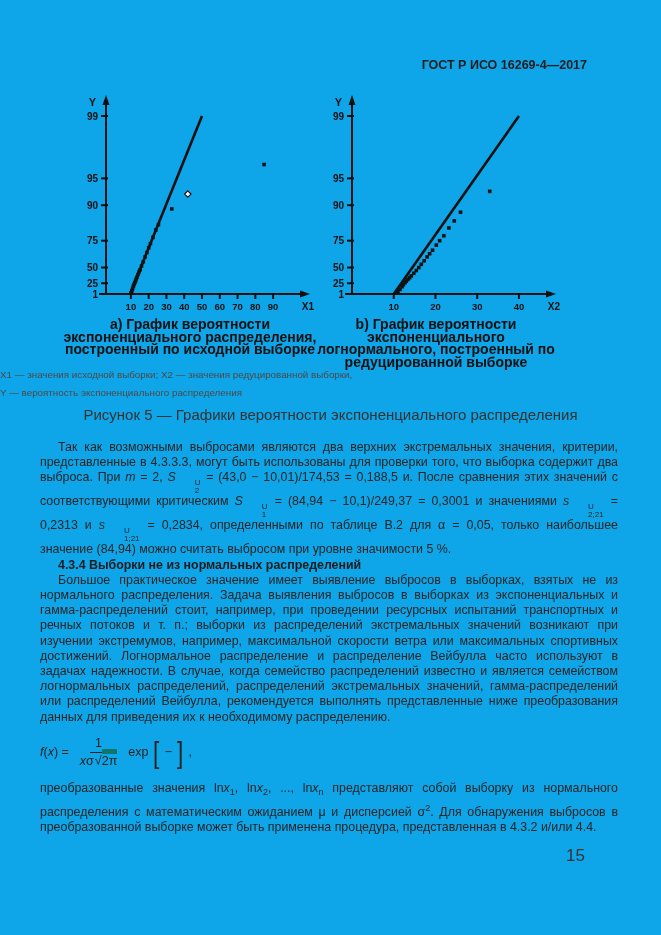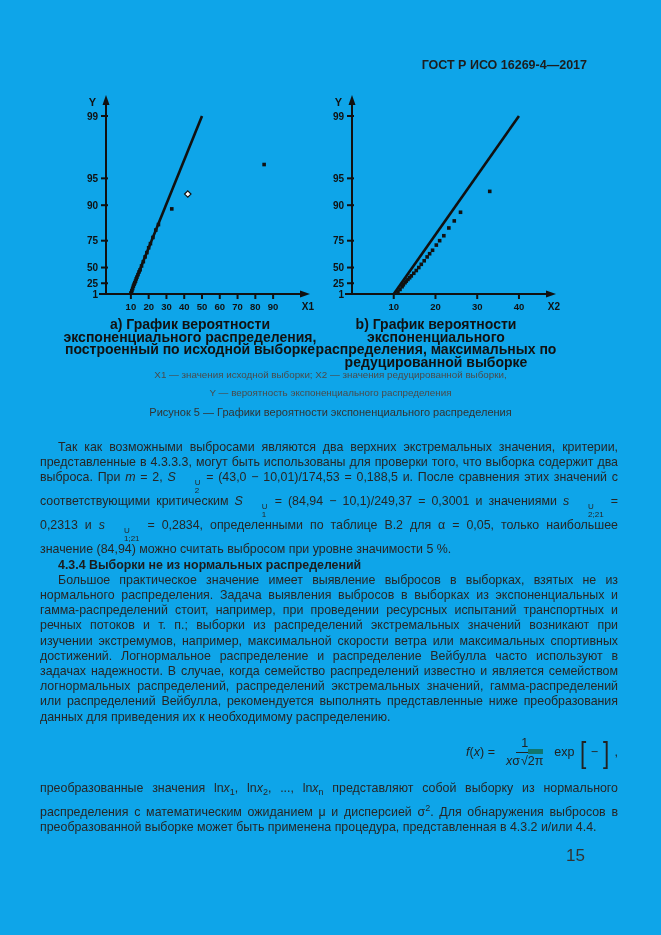--- a/index.html
+++ b/index.html
@@ -8,35 +8,35 @@
     font-family:"Liberation Sans", sans-serif;color:#242424;overflow:hidden;
     margin:0 auto;box-shadow:0 0 4px rgba(0,0,0,.4);
   }
   .header{position:absolute;top:58px;right:74px;font-size:12.5px;font-weight:bold;color:#1d1d1d;}
   .chart{position:absolute;top:92px;width:250px;height:240px;}
   #chart-a{left:66px;}
   #chart-b{left:312px;}
   .cap{position:absolute;top:318px;font-size:14px;font-weight:bold;text-align:center;line-height:12.5px;color:#111;}
   .cap-a{left:55px;width:270px;}
   .cap-b{left:311px;width:250px;}
-  .legend{position:absolute;left:0;width:661px;text-align:center;font-size:9.8px;color:#4a4a4a;}
+  .legend{position:absolute;left:0;width:661px;text-align:left;font-size:9.8px;color:#4a4a4a;}
   .legend-1{top:369px;}
   .legend-2{top:387px;}
-  .figtitle{position:absolute;top:406px;left:0;width:661px;text-align:center;font-size:11px;color:#333;}
+  .figtitle{position:absolute;top:406px;left:0;width:661px;text-align:center;font-size:15px;color:#333;}
   .body{
     position:absolute;left:40px;top:440px;width:578px;
     font-size:12.4px;line-height:15.2px;text-align:justify;color:#262626;
   }
   .body p{margin:0;text-indent:18px;}
   .body p.cont{text-indent:0;}
   .body h3{margin:0;font-size:12.4px;line-height:15.2px;text-indent:18px;font-weight:bold;color:#1c1c1c;}
   sub,sup{font-size:9px;}
   .ss{display:inline-flex;flex-direction:column;align-items:flex-start;font-size:8px;line-height:7.5px;vertical-align:-4px;margin:0 1px;font-style:normal;}
   .s-sup,.s-sub{display:block;}
-  .formula{display:flex;justify-content:flex-end;align-items:center;gap:4px;margin:11px 0 12px;font-size:12.5px;color:#222;text-indent:0;}
+  .formula{display:flex;justify-content:flex-start;align-items:center;gap:4px;margin:11px 0 12px;font-size:12.5px;color:#222;text-indent:0;}
   .frac{display:inline-flex;flex-direction:column;align-items:center;margin:0 2px;}
   .frac .num{display:block;padding:0 5px 1px;border-bottom:1px solid #222;text-align:center;}
   .frac .den{display:block;padding:1px 5px 0;text-align:center;}
   .ovl{border-top:5px solid #0f766e;}
   .rad{margin-left:1px;}
   .brk{font-size:30px;font-weight:400;line-height:22px;display:inline-block;transform:scaleX(.75);color:#222;}
   .pageno{position:absolute;top:846px;right:76px;font-size:17px;color:#333;}
 </style>
 </head>
 <body>
@@ -160,21 +160,21 @@
       <rect x="122.51304347826087" y="151.27876663844" width="3.6" height="3.6" fill="#111"></rect>
       <rect x="125.85217391304347" y="146.88878190625599" width="3.6" height="3.6" fill="#111"></rect>
       <rect x="130.02608695652174" y="141.9369327987527" width="3.6" height="3.6" fill="#111"></rect>
       <rect x="135.03478260869565" y="134.16360262299753" width="3.6" height="3.6" fill="#111"></rect>
       <rect x="140.4608695652174" y="127.1010584091892" width="3.6" height="3.6" fill="#111"></rect>
       <rect x="146.72173913043477" y="118.4572028778115" width="3.6" height="3.6" fill="#111"></rect>
       <rect x="175.93913043478258" y="97.57823121668969" width="3.6" height="3.6" fill="#111"></rect>
     </svg>
 
   <div class="cap cap-a">a) График вероятности экспоненциального распределения, построенный по исходной выборке</div>
-  <div class="cap cap-b">b) График вероятности экспоненциального распределения, максимальных по редуцированной выборке</div>
+  <div class="cap cap-b">b) График вероятности экспоненциального логнормального, построенный по редуцированной выборке</div>
 
   <div class="legend legend-1">X1 — значения исходной выборки; X2 — значения редуцированной выборки,</div>
   <div class="legend legend-2">Y — вероятность экспоненциального распределения</div>
 
   <div class="figtitle">Рисунок 5 — Графики вероятности экспоненциального распределения</div>
 
   <div class="body">
     <p>Так как возможными выбросами являются два верхних экстремальных значения, критерии, представленные в 4.3.3.3, могут быть использованы для проверки того, что выборка содержит два выброса. При <i>m</i> = 2, <i>S</i><span class="ss">
           <span class="s-sup">U</span>
           <span class="s-sub">2</span>

